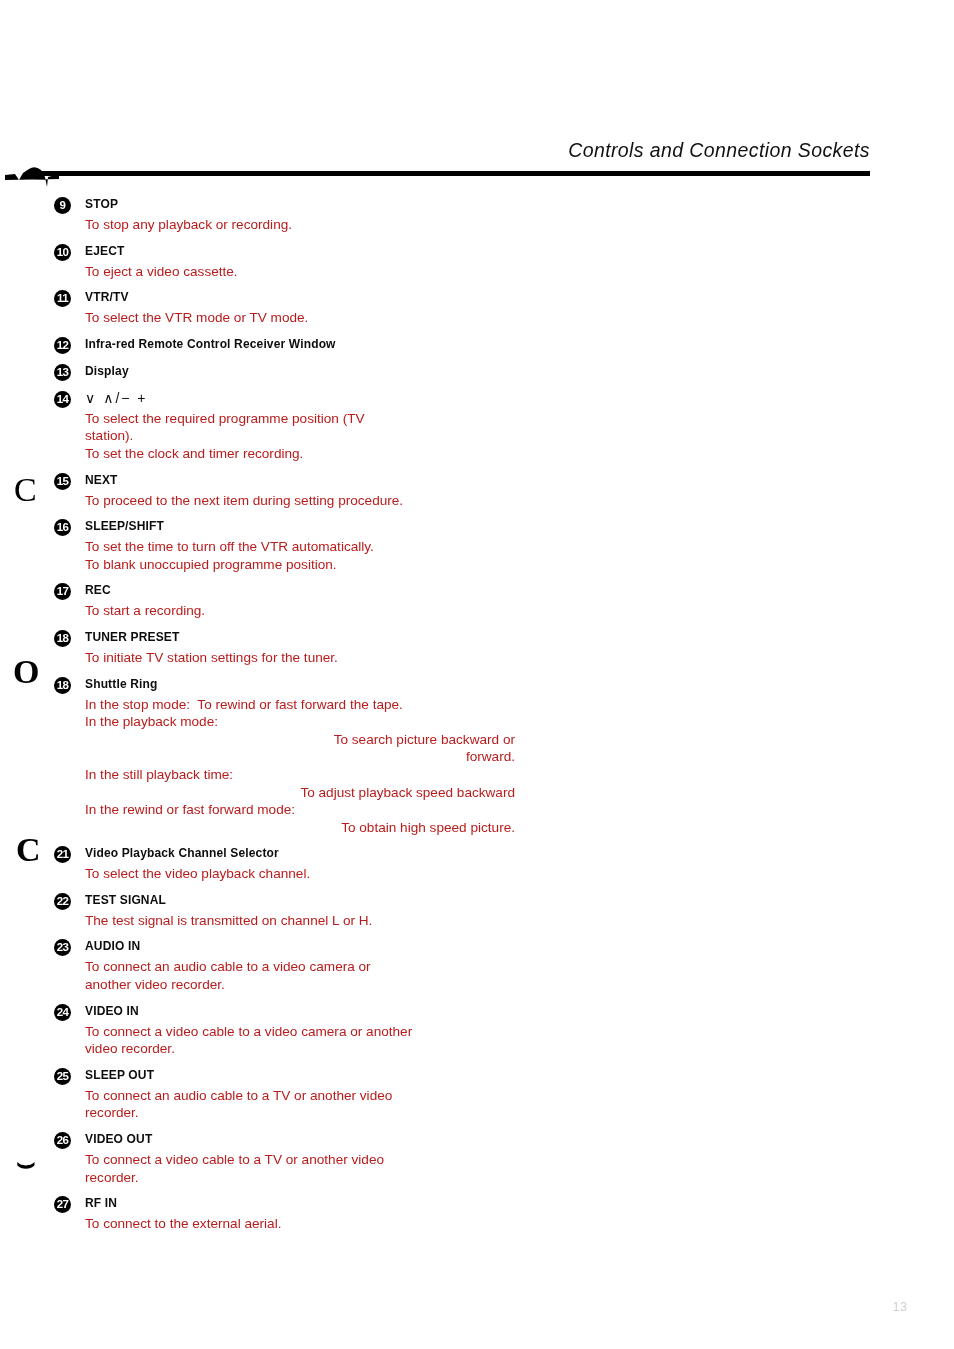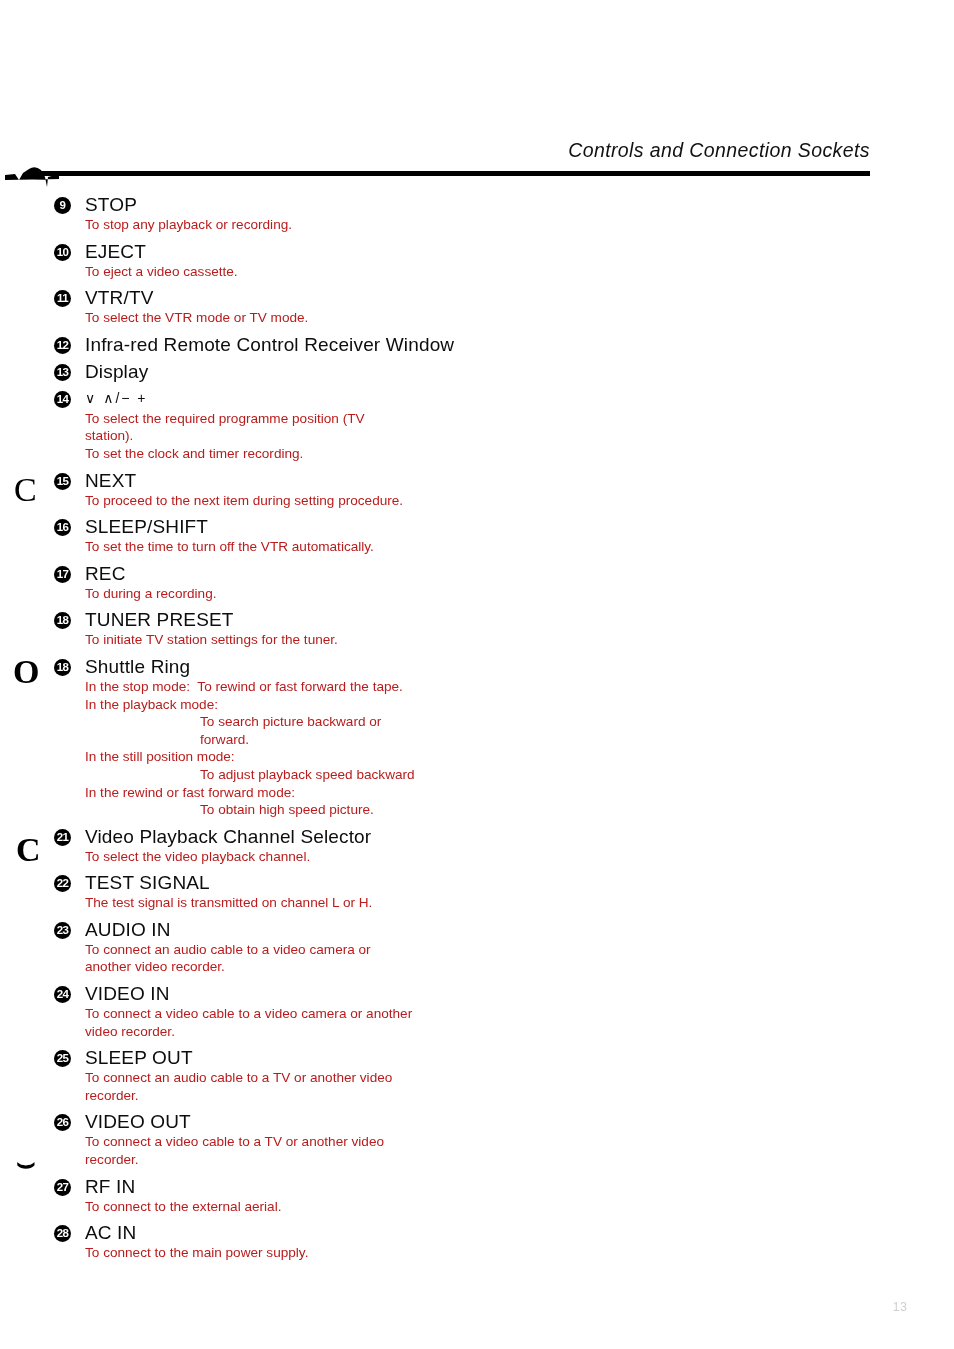--- a/index.html
+++ b/index.html
@@ -73,41 +73,41 @@
     font-size: 11.5px;
     font-weight: bold;
     line-height: 17px;
     text-align: center;
     letter-spacing: -0.6px;
     margin-top: 1px;
     font-family: "Liberation Sans", sans-serif;
   }
   .title {
     margin-left: 14px;
-    font-size: 19px;
-    font-weight: normal;
+    font-size: 12px;
+    font-weight: bold;
     letter-spacing: 0.15px;
     line-height: 17px;
     color: #0d0d0d;
   }
   .title.symbols {
     font-weight: normal;
     font-size: 14px;
     letter-spacing: 2px;
   }
   .desc {
     margin-left: 31px;
     margin-top: 2px;
     font-size: 13.6px;
     line-height: 17.6px;
     color: #b91c1c;
     max-width: 430px;
   }
   .desc .line { white-space: pre-wrap; }
-  .desc .line.indent { padding-left: 115px; }
+  .desc .line.indent { padding-left: 115px; text-align: right; }
 
   
   .margin-mark {
     position: absolute;
     color: #000;
     font-family: "Liberation Serif", serif;
     line-height: 1;
     user-select: none;
   }
   .mark-c1 { left: 14px; top: 473px; font-size: 34px; }
@@ -196,29 +196,30 @@
           <div class="line">To proceed to the next item during setting procedure.</div>
         </div>
       </div>
       <div class="entry">
         <div class="entry-head">
           <span class="num">16</span>
           <span class="title">SLEEP/SHIFT</span>
         </div>
         <div class="desc">
           <div class="line">To set the time to turn off the VTR automatically.</div>
+          <div class="line">To blank unoccupied programme position.</div>
         </div>
       </div>
       <div class="entry">
         <div class="entry-head">
           <span class="num">17</span>
           <span class="title">REC</span>
         </div>
         <div class="desc">
-          <div class="line">To during a recording.</div>
+          <div class="line">To start a recording.</div>
         </div>
       </div>
       <div class="entry">
         <div class="entry-head">
           <span class="num">18</span>
           <span class="title">TUNER PRESET</span>
         </div>
         <div class="desc">
           <div class="line">To initiate TV station settings for the tuner.</div>
         </div>
@@ -226,21 +227,21 @@
       <div class="entry">
         <div class="entry-head">
           <span class="num">18</span>
           <span class="title">Shuttle Ring</span>
         </div>
         <div class="desc">
           <div class="line">In the stop mode:  To rewind or fast forward the tape.</div>
           <div class="line">In the playback mode:</div>
           <div class="line indent">To search picture backward or</div>
           <div class="line indent">forward.</div>
-          <div class="line">In the still position mode:</div>
+          <div class="line">In the still playback time:</div>
           <div class="line indent">To adjust playback speed backward</div>
           <div class="line">In the rewind or fast forward mode:</div>
           <div class="line indent">To obtain high speed picture.</div>
         </div>
       </div>
       <div class="entry">
         <div class="entry-head">
           <span class="num">21</span>
           <span class="title">Video Playback Channel Selector</span>
         </div>
@@ -297,29 +298,20 @@
           <div class="line">recorder.</div>
         </div>
       </div>
       <div class="entry">
         <div class="entry-head">
           <span class="num">27</span>
           <span class="title">RF IN</span>
         </div>
         <div class="desc">
           <div class="line">To connect to the external aerial.</div>
-        </div>
-      </div>
-      <div class="entry">
-        <div class="entry-head">
-          <span class="num">28</span>
-          <span class="title">AC IN</span>
-        </div>
-        <div class="desc">
-          <div class="line">To connect to the main power supply.</div>
         </div>
       </div>
     </div>
 
   <div class="margin-mark mark-c1">C</div>
   <div class="margin-mark mark-o">O</div>
   <div class="margin-mark mark-c2">C</div>
   <div class="margin-mark mark-v">⌣</div>
 
   <div class="page-number">13</div>

